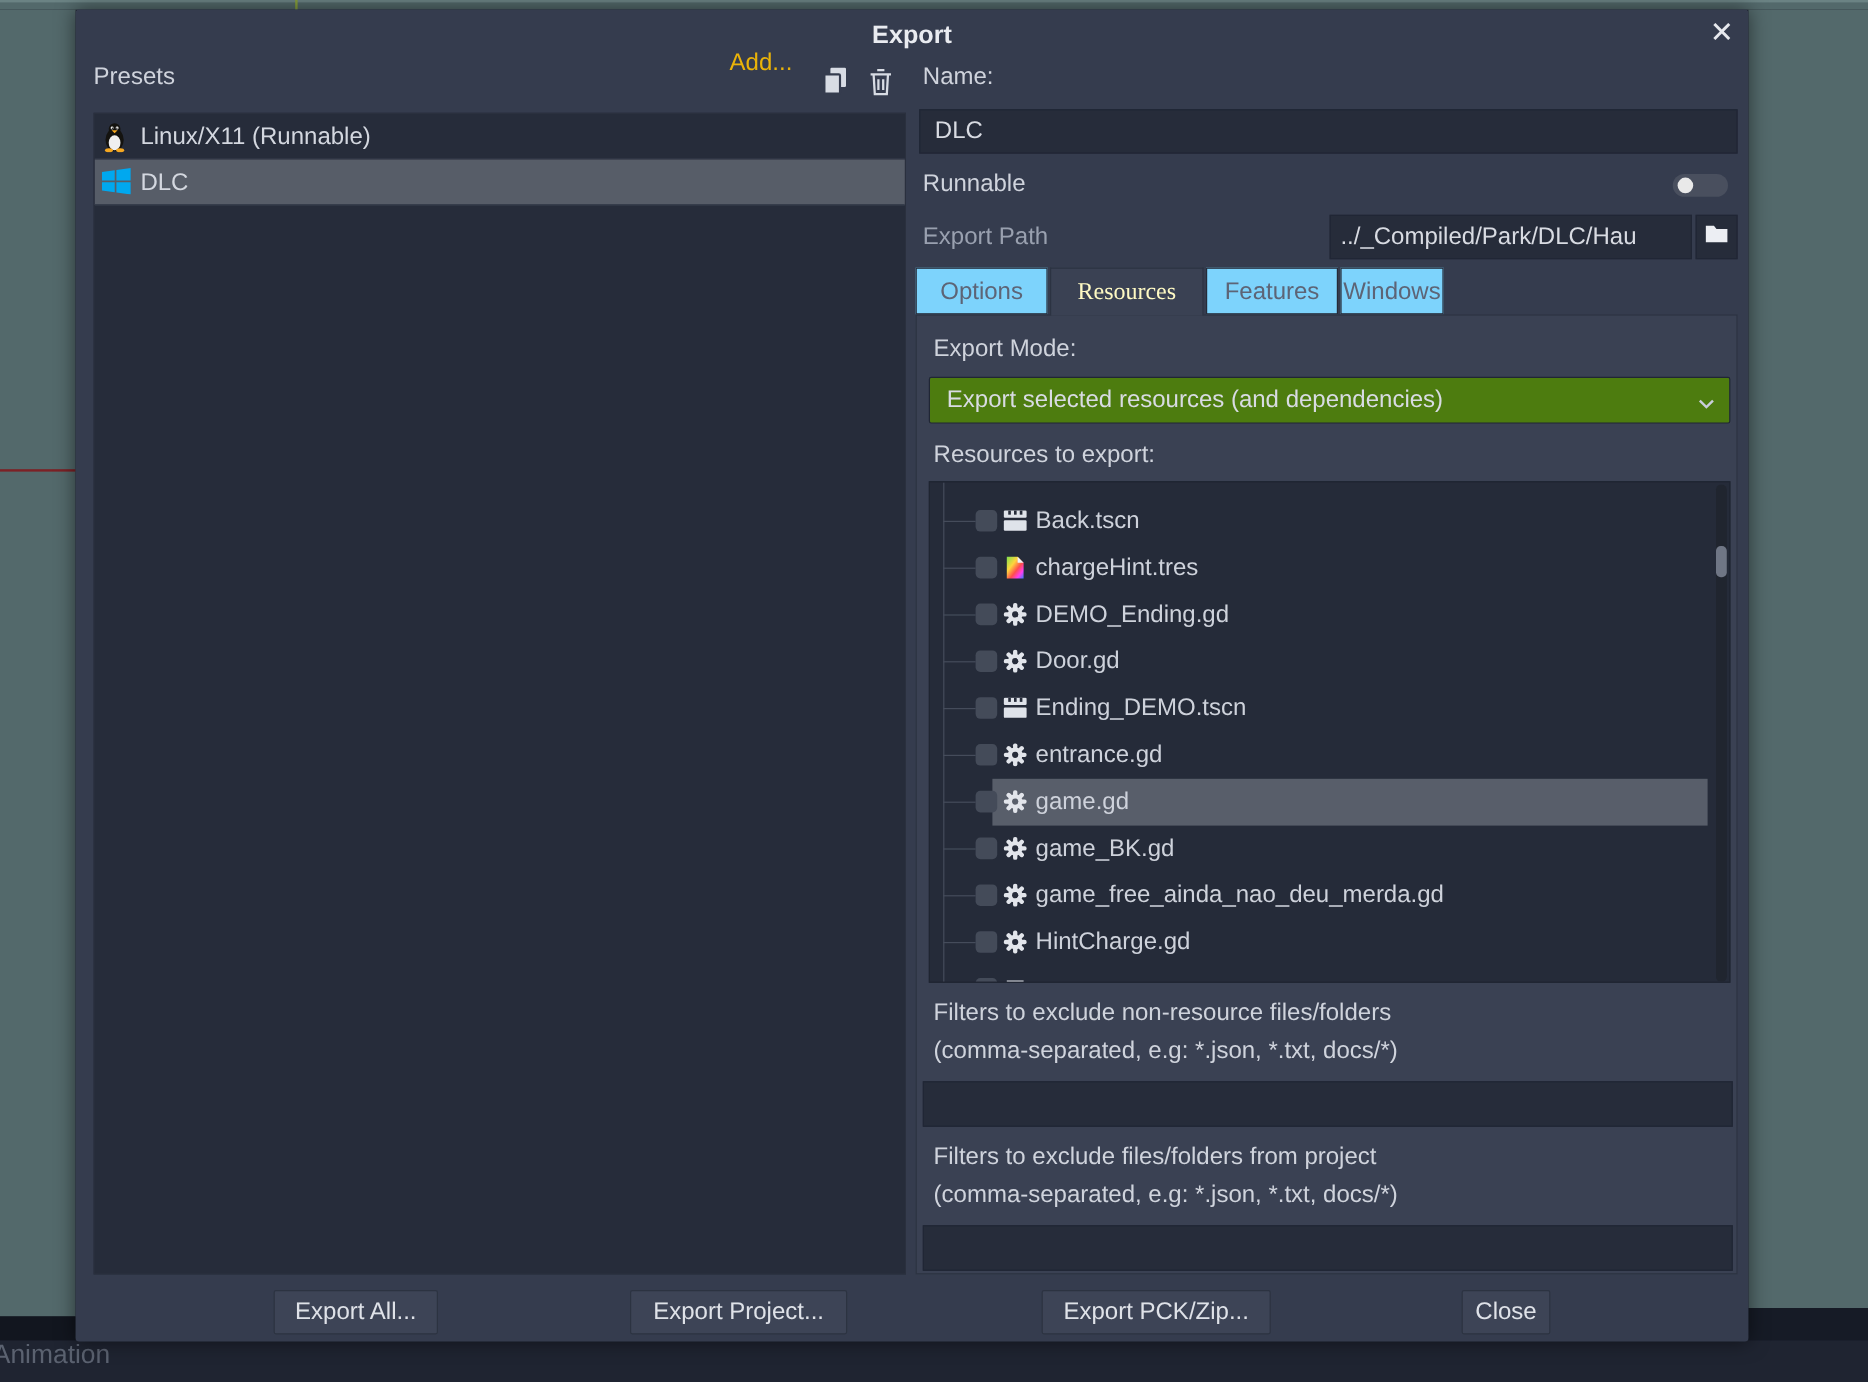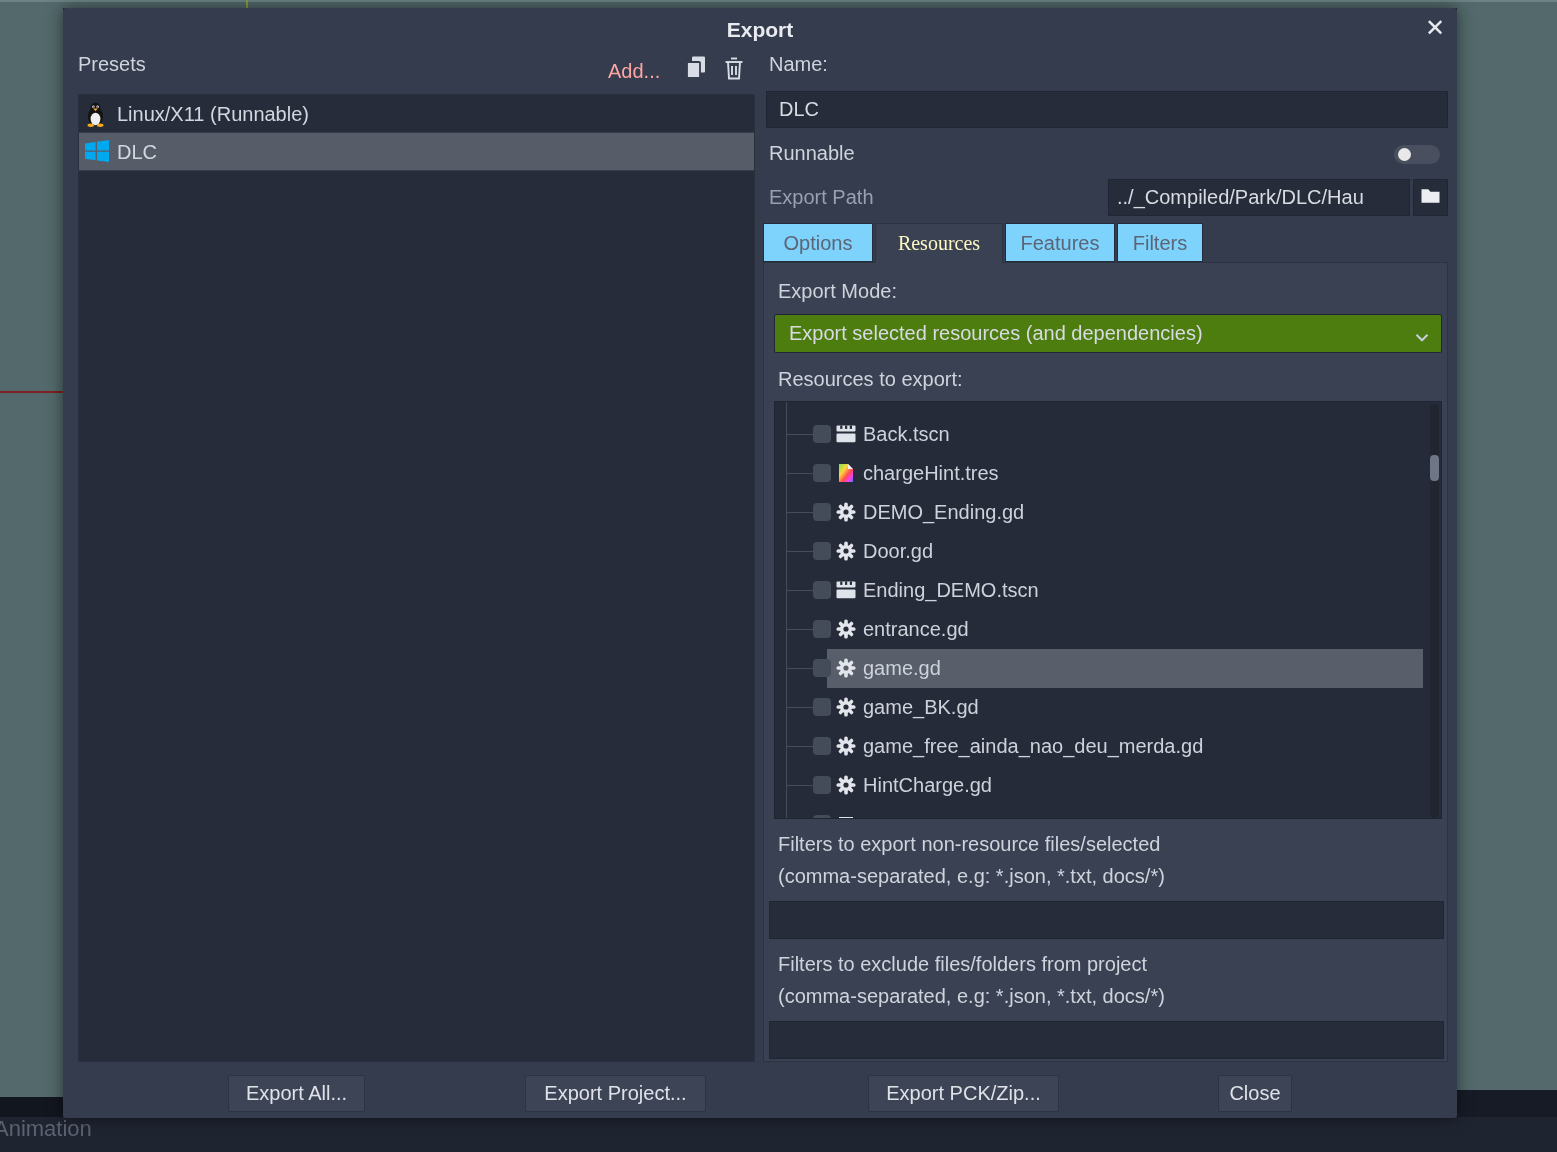--- a/index.html
+++ b/index.html
@@ -29,21 +29,21 @@
   .dlg-title { position:absolute; left:0; top:10px; width:100%; text-align:center;
     font-size:21px; font-weight:bold; color:#e9ebf0; }
   .dlg-close { position:absolute; right:12px; top:6px; font-size:24px; color:#e7e9ee;
     cursor:default; line-height:28px; }
 
   .label { font-size:20px; color:#cfd3dc; }
   .label-dim { font-size:20px; color:#99a0af; }
 
   
   .presets-label { position:absolute; left:15px; top:45px; }
-  .add-btn { position:absolute; left:545px; top:52px; font-size:20px; color:#fca5a5; }
+  .add-btn { position:absolute; left:545px; top:33px; font-size:20px; color:#eab308; }
   .icon-btn { position:absolute; top:47px; width:26px; height:26px; }
   .copy-btn { left:620px; }
   .trash-btn { left:659px; }
 
   .presets-list { position:absolute; left:15px; top:86px; width:677px; height:968px;
     background:#262c3a; border:1px solid #2a303e; }
   .preset-row { position:relative; width:100%; height:38px; border-bottom:1px solid #363d4b; }
   .preset-row.selected { background:#575d68; }
   .preset-icon { position:absolute; left:6px; top:7px; width:24px; height:24px; }
   .preset-label { position:absolute; left:38px; top:0; line-height:38px; font-size:20px; color:#d3d7df; white-space:nowrap; }
@@ -189,21 +189,21 @@
       <svg width="19" height="16" viewBox="0 0 19 16">
           <path fill="#eceef3" d="M0.5 1.2 h6.8 l2.1 2.6 h9.1 v11 h-18 z"></path>
         </svg>
     </span>
   </div>
 
   <div id="tabbar">
       <div class="tab" style="left: 700px; width: 110px;">Options</div>
       <div class="tab active" style="left: 812px; width: 128px;">Resources</div>
       <div class="tab" style="left: 942px; width: 110px;">Features</div>
-      <div class="tab" style="left: 1054px; width: 86px;">Filters</div>
+      <div class="tab" style="left: 1054px; width: 86px;">Windows</div>
     </div>
 
   <div class="panel">
     <div class="export-mode-label label">Export Mode:</div>
     <div class="dropdown">
       <div class="dropdown-value">Export selected resources (and dependencies)</div>
       <span class="dropdown-chevron">
         <svg width="14" height="10" viewBox="0 0 14 10" fill="none" stroke="#c9cedb" stroke-width="2">
             <path d="M1.5 1.8 L7 7.3 L12.5 1.8"></path>
           </svg>
@@ -390,21 +390,21 @@
                 <path fill="#dfe3ea" d="M2 2 h14 v4.5 h-2.6 v-2 h-2.9 v11 h2 v2.5 h-7 v-2.5 h2 v-11 h-2.9 v2 h-2.6 z"></path>
               </svg>
             </span>
             <span class="tree-label"></span>
           </div>
         </div>
       <div class="scroll-track"></div>
       <div class="scroll-thumb"></div>
     </div>
 
-    <div class="filter1-l1 label">Filters to export non-resource files/selected</div>
+    <div class="filter1-l1 label">Filters to exclude non-resource files/folders</div>
     <div class="filter1-l2 label">(comma-separated, e.g: *.json, *.txt, docs/*)</div>
     <input class="filter-input1" value="" style="">
     <div class="filter2-l1 label">Filters to exclude files/folders from project</div>
     <div class="filter2-l2 label">(comma-separated, e.g: *.json, *.txt, docs/*)</div>
     <input class="filter-input2" value="" style="">
   </div>
 
   <button class="footer-btn" style="left:165px;width:137px">Export All...</button>
   <button class="footer-btn" style="left:462px;width:181px">Export Project...</button>
   <button class="footer-btn" style="left:805px;width:191px">Export PCK/Zip...</button>

